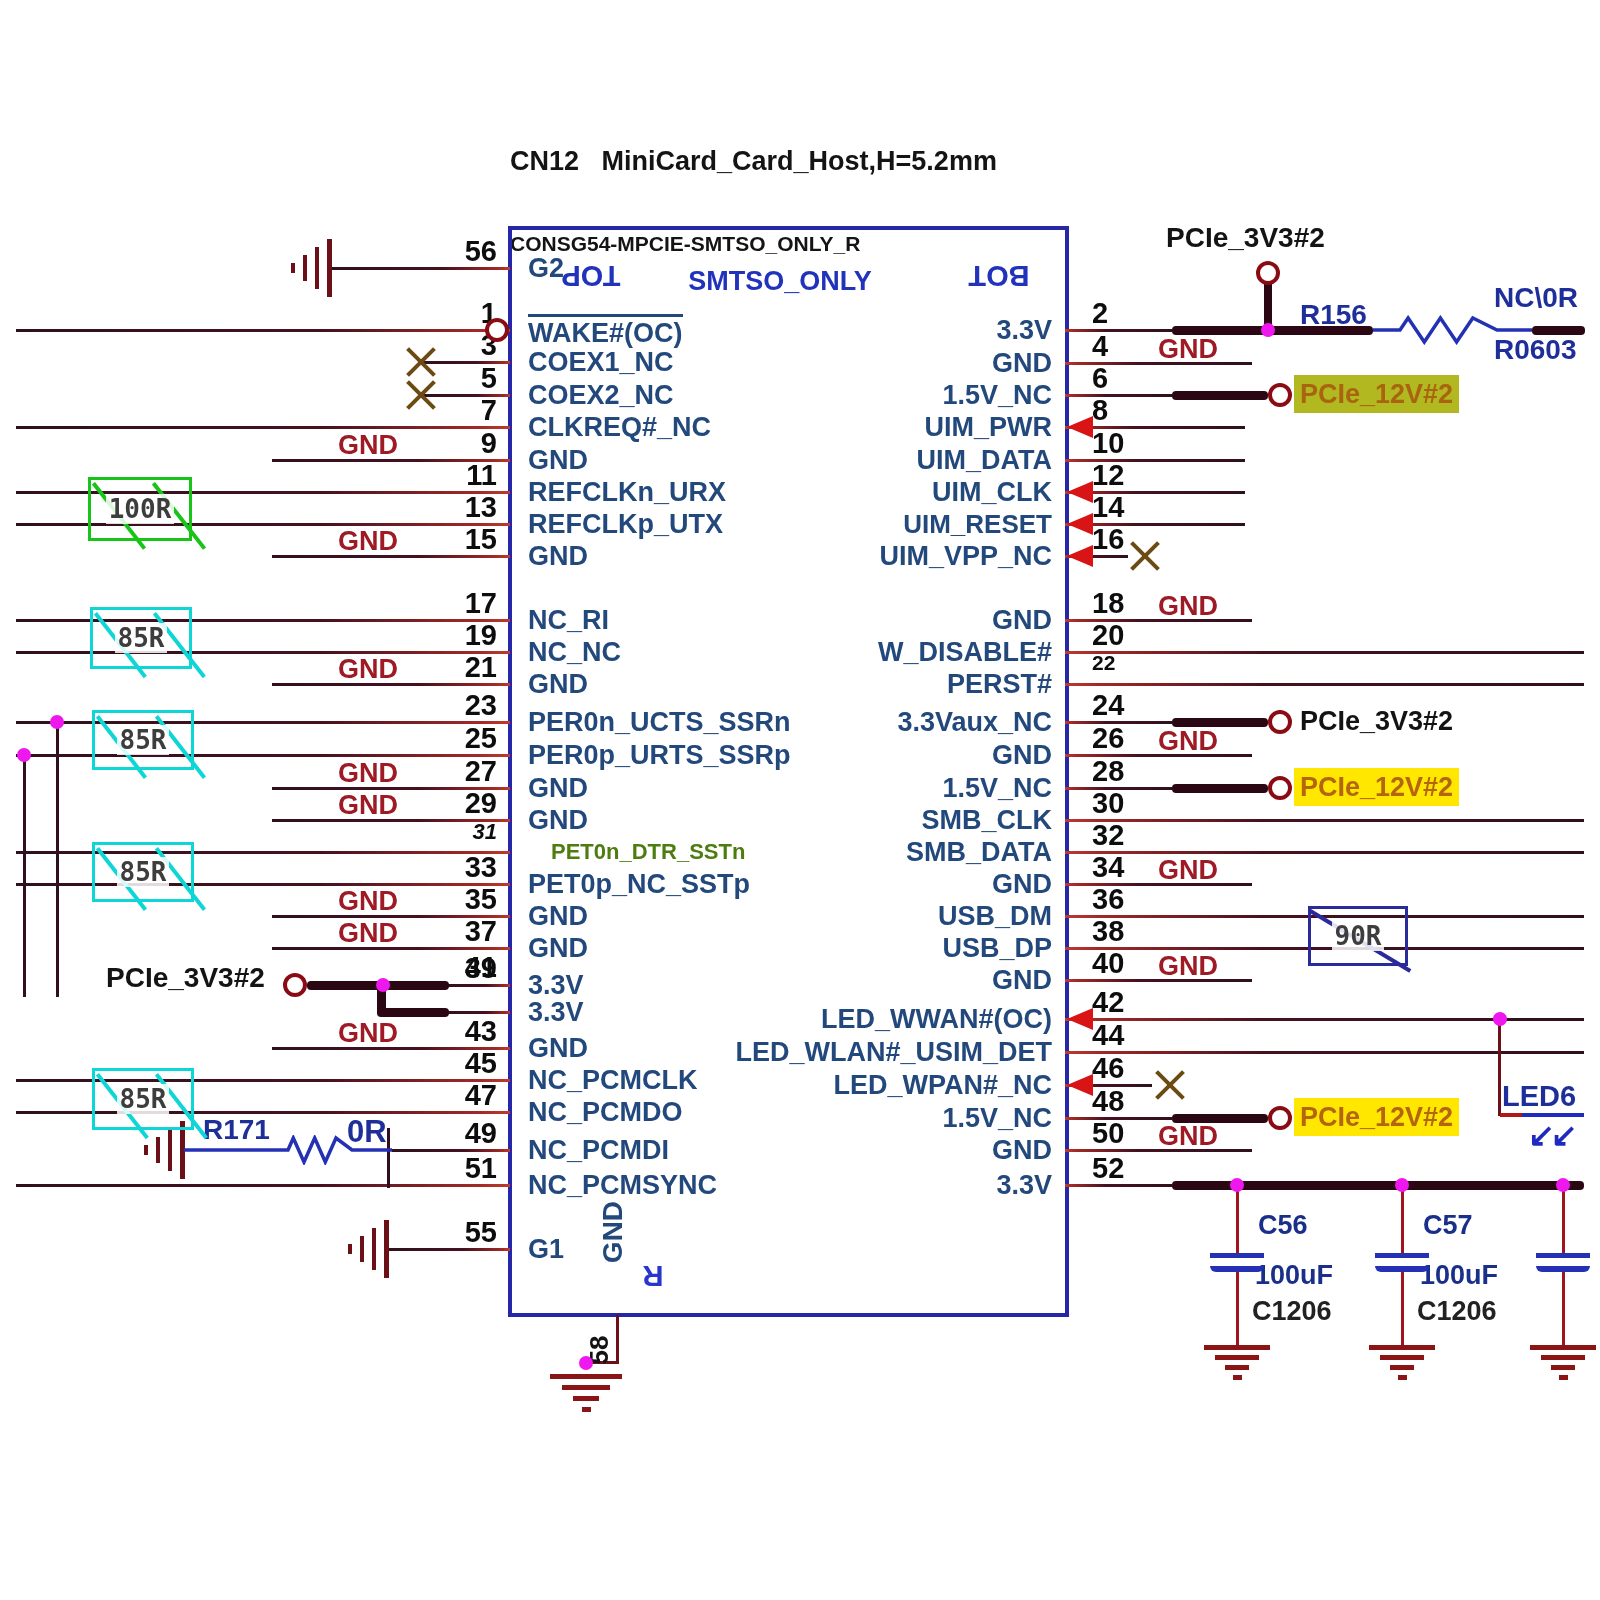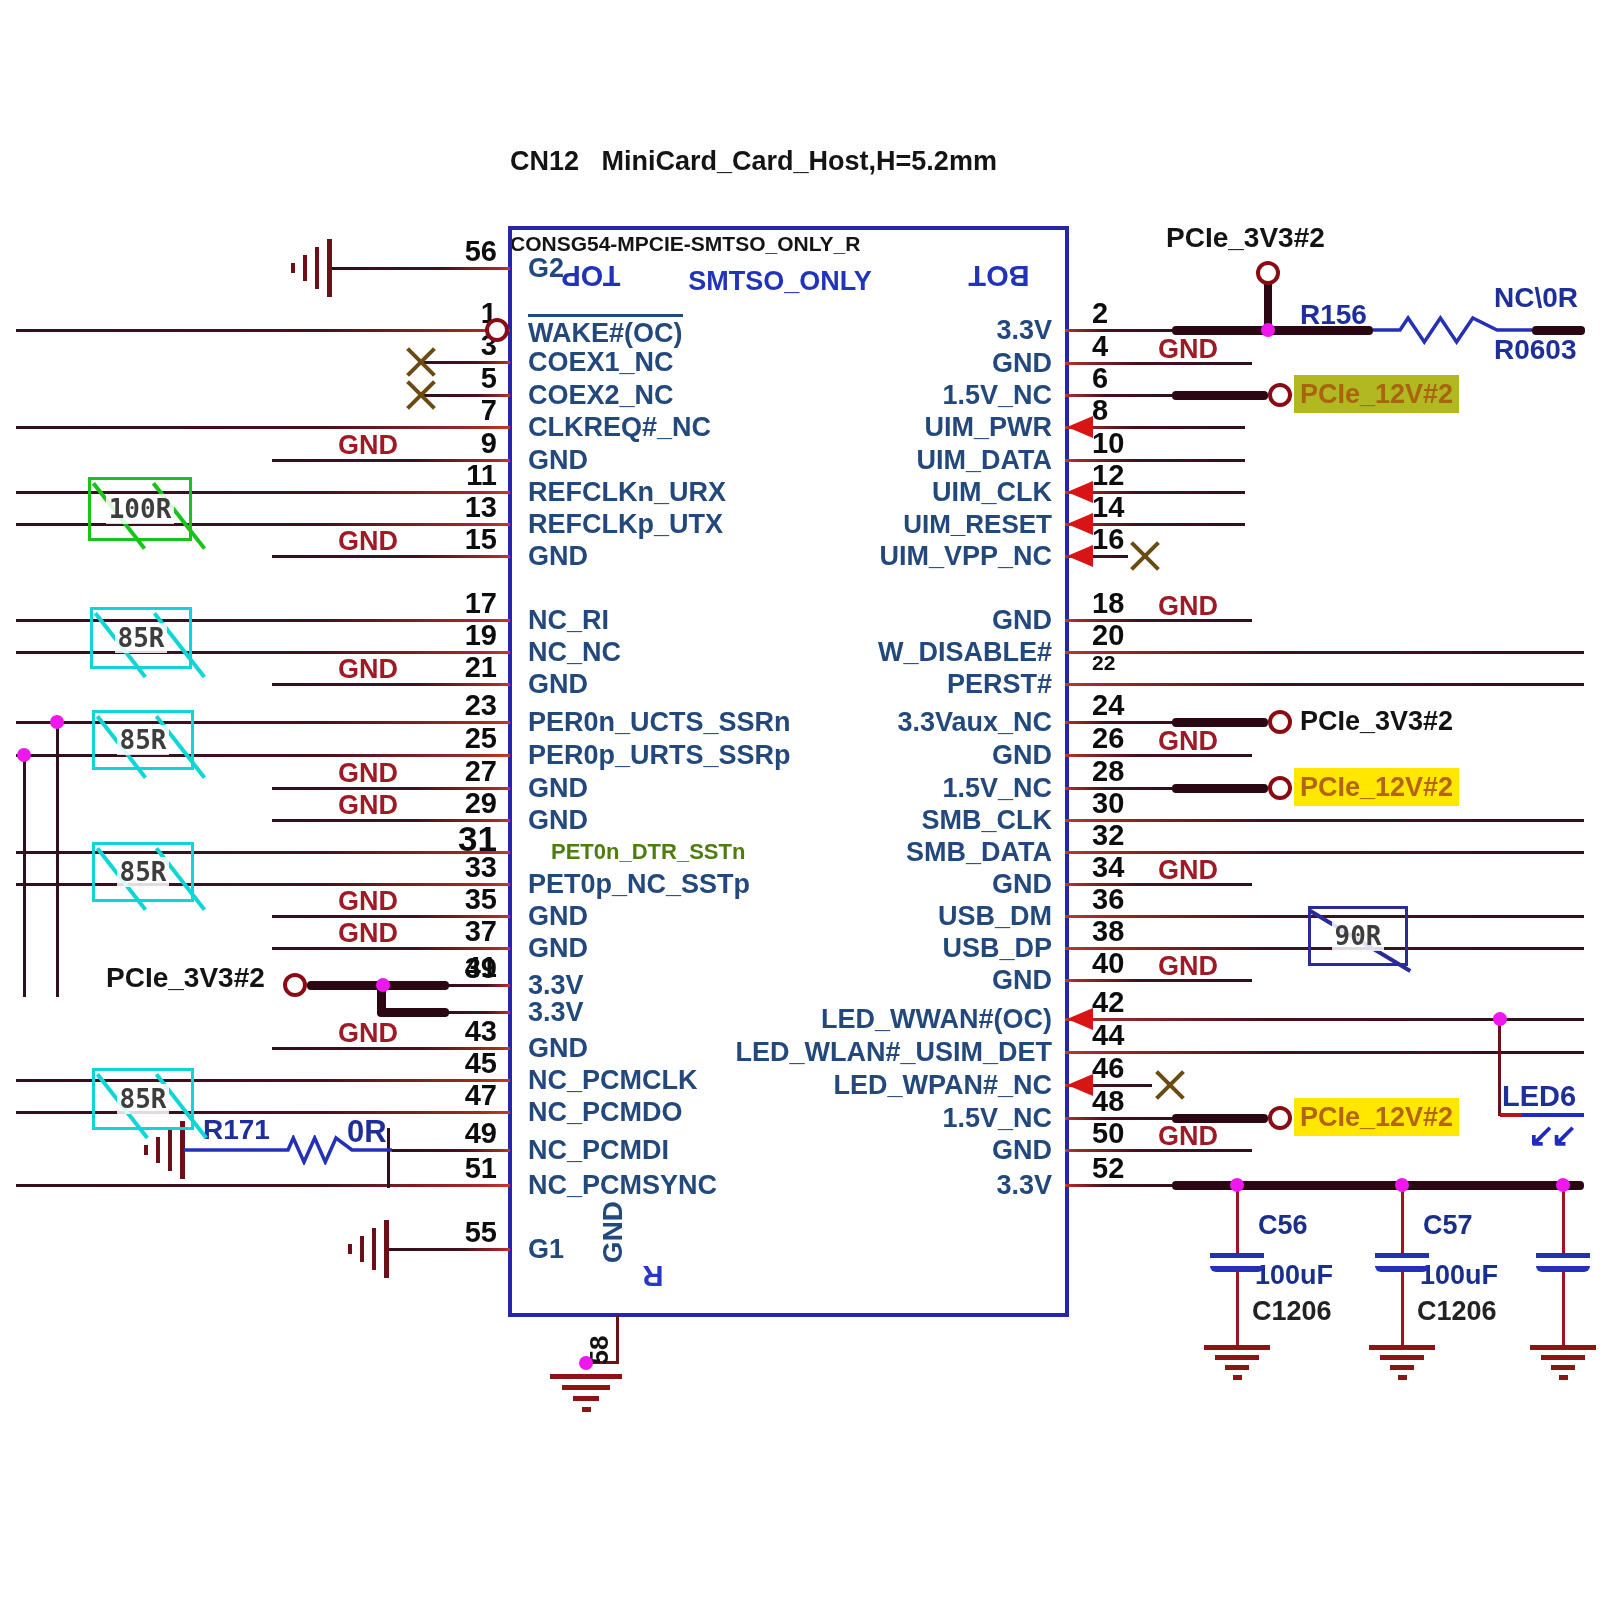--- a/index.html
+++ b/index.html
@@ -127,21 +127,21 @@
     <div class="dt" style="position: absolute; left: 17px; top: 748px; width: 14px; height: 14px; border-radius: 50%; background: rgb(238, 24, 238);"></div>
     <div class="w" style="position: absolute; left: 23px; top: 755px; width: 3px; height: 242px; background: rgb(48, 16, 30);"></div>
     <div class="tx" style="position: absolute; left: 405px; top: 755px; width: 92px; text-align: right; font-size: 29px; font-weight: 700; color: rgb(13, 13, 13);">27</div>
     <div class="tx" style="position: absolute; left: 528px; top: 772px; height: 32px; line-height: 32px; font-size: 27px; font-weight: 700; color: rgb(35, 73, 124); white-space: nowrap;">GND</div>
     <div class="w" style="position: absolute; left: 272px; top: 787px; width: 238px; height: 3px; background: linear-gradient(90deg, rgb(48, 16, 30) 0%, rgb(70, 17, 31) 62%, rgb(162, 42, 40) 94%, rgb(194, 58, 46) 100%);"></div>
     <div class="tx" style="position: absolute; left: 338px; top: 758px; font-size: 27px; font-weight: 700; color: rgb(158, 27, 38); white-space: nowrap;">GND</div>
     <div class="tx" style="position: absolute; left: 405px; top: 787px; width: 92px; text-align: right; font-size: 29px; font-weight: 700; color: rgb(13, 13, 13);">29</div>
     <div class="tx" style="position: absolute; left: 528px; top: 804px; height: 32px; line-height: 32px; font-size: 27px; font-weight: 700; color: rgb(35, 73, 124); white-space: nowrap;">GND</div>
     <div class="w" style="position: absolute; left: 272px; top: 819px; width: 238px; height: 3px; background: linear-gradient(90deg, rgb(48, 16, 30) 0%, rgb(70, 17, 31) 62%, rgb(162, 42, 40) 94%, rgb(194, 58, 46) 100%);"></div>
     <div class="tx" style="position: absolute; left: 338px; top: 790px; font-size: 27px; font-weight: 700; color: rgb(158, 27, 38); white-space: nowrap;">GND</div>
-    <div class="tx" style="position: absolute; left: 405px; top: 819px; width: 92px; text-align: right; font-size: 35px; font-weight: 700; color: rgb(13, 13, 13);">31</div>
+    <div class="tx" style="position: absolute; left: 405px; top: 819px; width: 92px; text-align: right; font-size: 22px; font-weight: 700; color: rgb(13, 13, 13); font-style: italic;">31</div>
     <div class="tx" style="position: absolute; left: 551px; top: 836px; height: 32px; line-height: 32px; font-size: 22px; font-weight: 700; color: #4d7c0f; white-space: nowrap;">PET0n_DTR_SSTn</div>
     <div class="w" style="position: absolute; left: 16px; top: 851px; width: 494px; height: 3px; background: linear-gradient(90deg, rgb(48, 16, 30) 0%, rgb(70, 17, 31) 62%, rgb(162, 42, 40) 94%, rgb(194, 58, 46) 100%);"></div>
     <div class="tx" style="position: absolute; left: 405px; top: 851px; width: 92px; text-align: right; font-size: 29px; font-weight: 700; color: rgb(13, 13, 13);">33</div>
     <div class="tx" style="position: absolute; left: 528px; top: 868px; height: 32px; line-height: 32px; font-size: 27px; font-weight: 700; color: rgb(35, 73, 124); white-space: nowrap;">PET0p_NC_SSTp</div>
     <div class="w" style="position: absolute; left: 16px; top: 883px; width: 494px; height: 3px; background: linear-gradient(90deg, rgb(48, 16, 30) 0%, rgb(70, 17, 31) 62%, rgb(162, 42, 40) 94%, rgb(194, 58, 46) 100%);"></div>
     <div class="tx" style="position: absolute; left: 405px; top: 883px; width: 92px; text-align: right; font-size: 29px; font-weight: 700; color: rgb(13, 13, 13);">35</div>
     <div class="tx" style="position: absolute; left: 528px; top: 900px; height: 32px; line-height: 32px; font-size: 27px; font-weight: 700; color: rgb(35, 73, 124); white-space: nowrap;">GND</div>
     <div class="w" style="position: absolute; left: 272px; top: 915px; width: 238px; height: 3px; background: linear-gradient(90deg, rgb(48, 16, 30) 0%, rgb(70, 17, 31) 62%, rgb(162, 42, 40) 94%, rgb(194, 58, 46) 100%);"></div>
     <div class="tx" style="position: absolute; left: 338px; top: 886px; font-size: 27px; font-weight: 700; color: rgb(158, 27, 38); white-space: nowrap;">GND</div>
     <div class="tx" style="position: absolute; left: 405px; top: 915px; width: 92px; text-align: right; font-size: 29px; font-weight: 700; color: rgb(13, 13, 13);">37</div>

